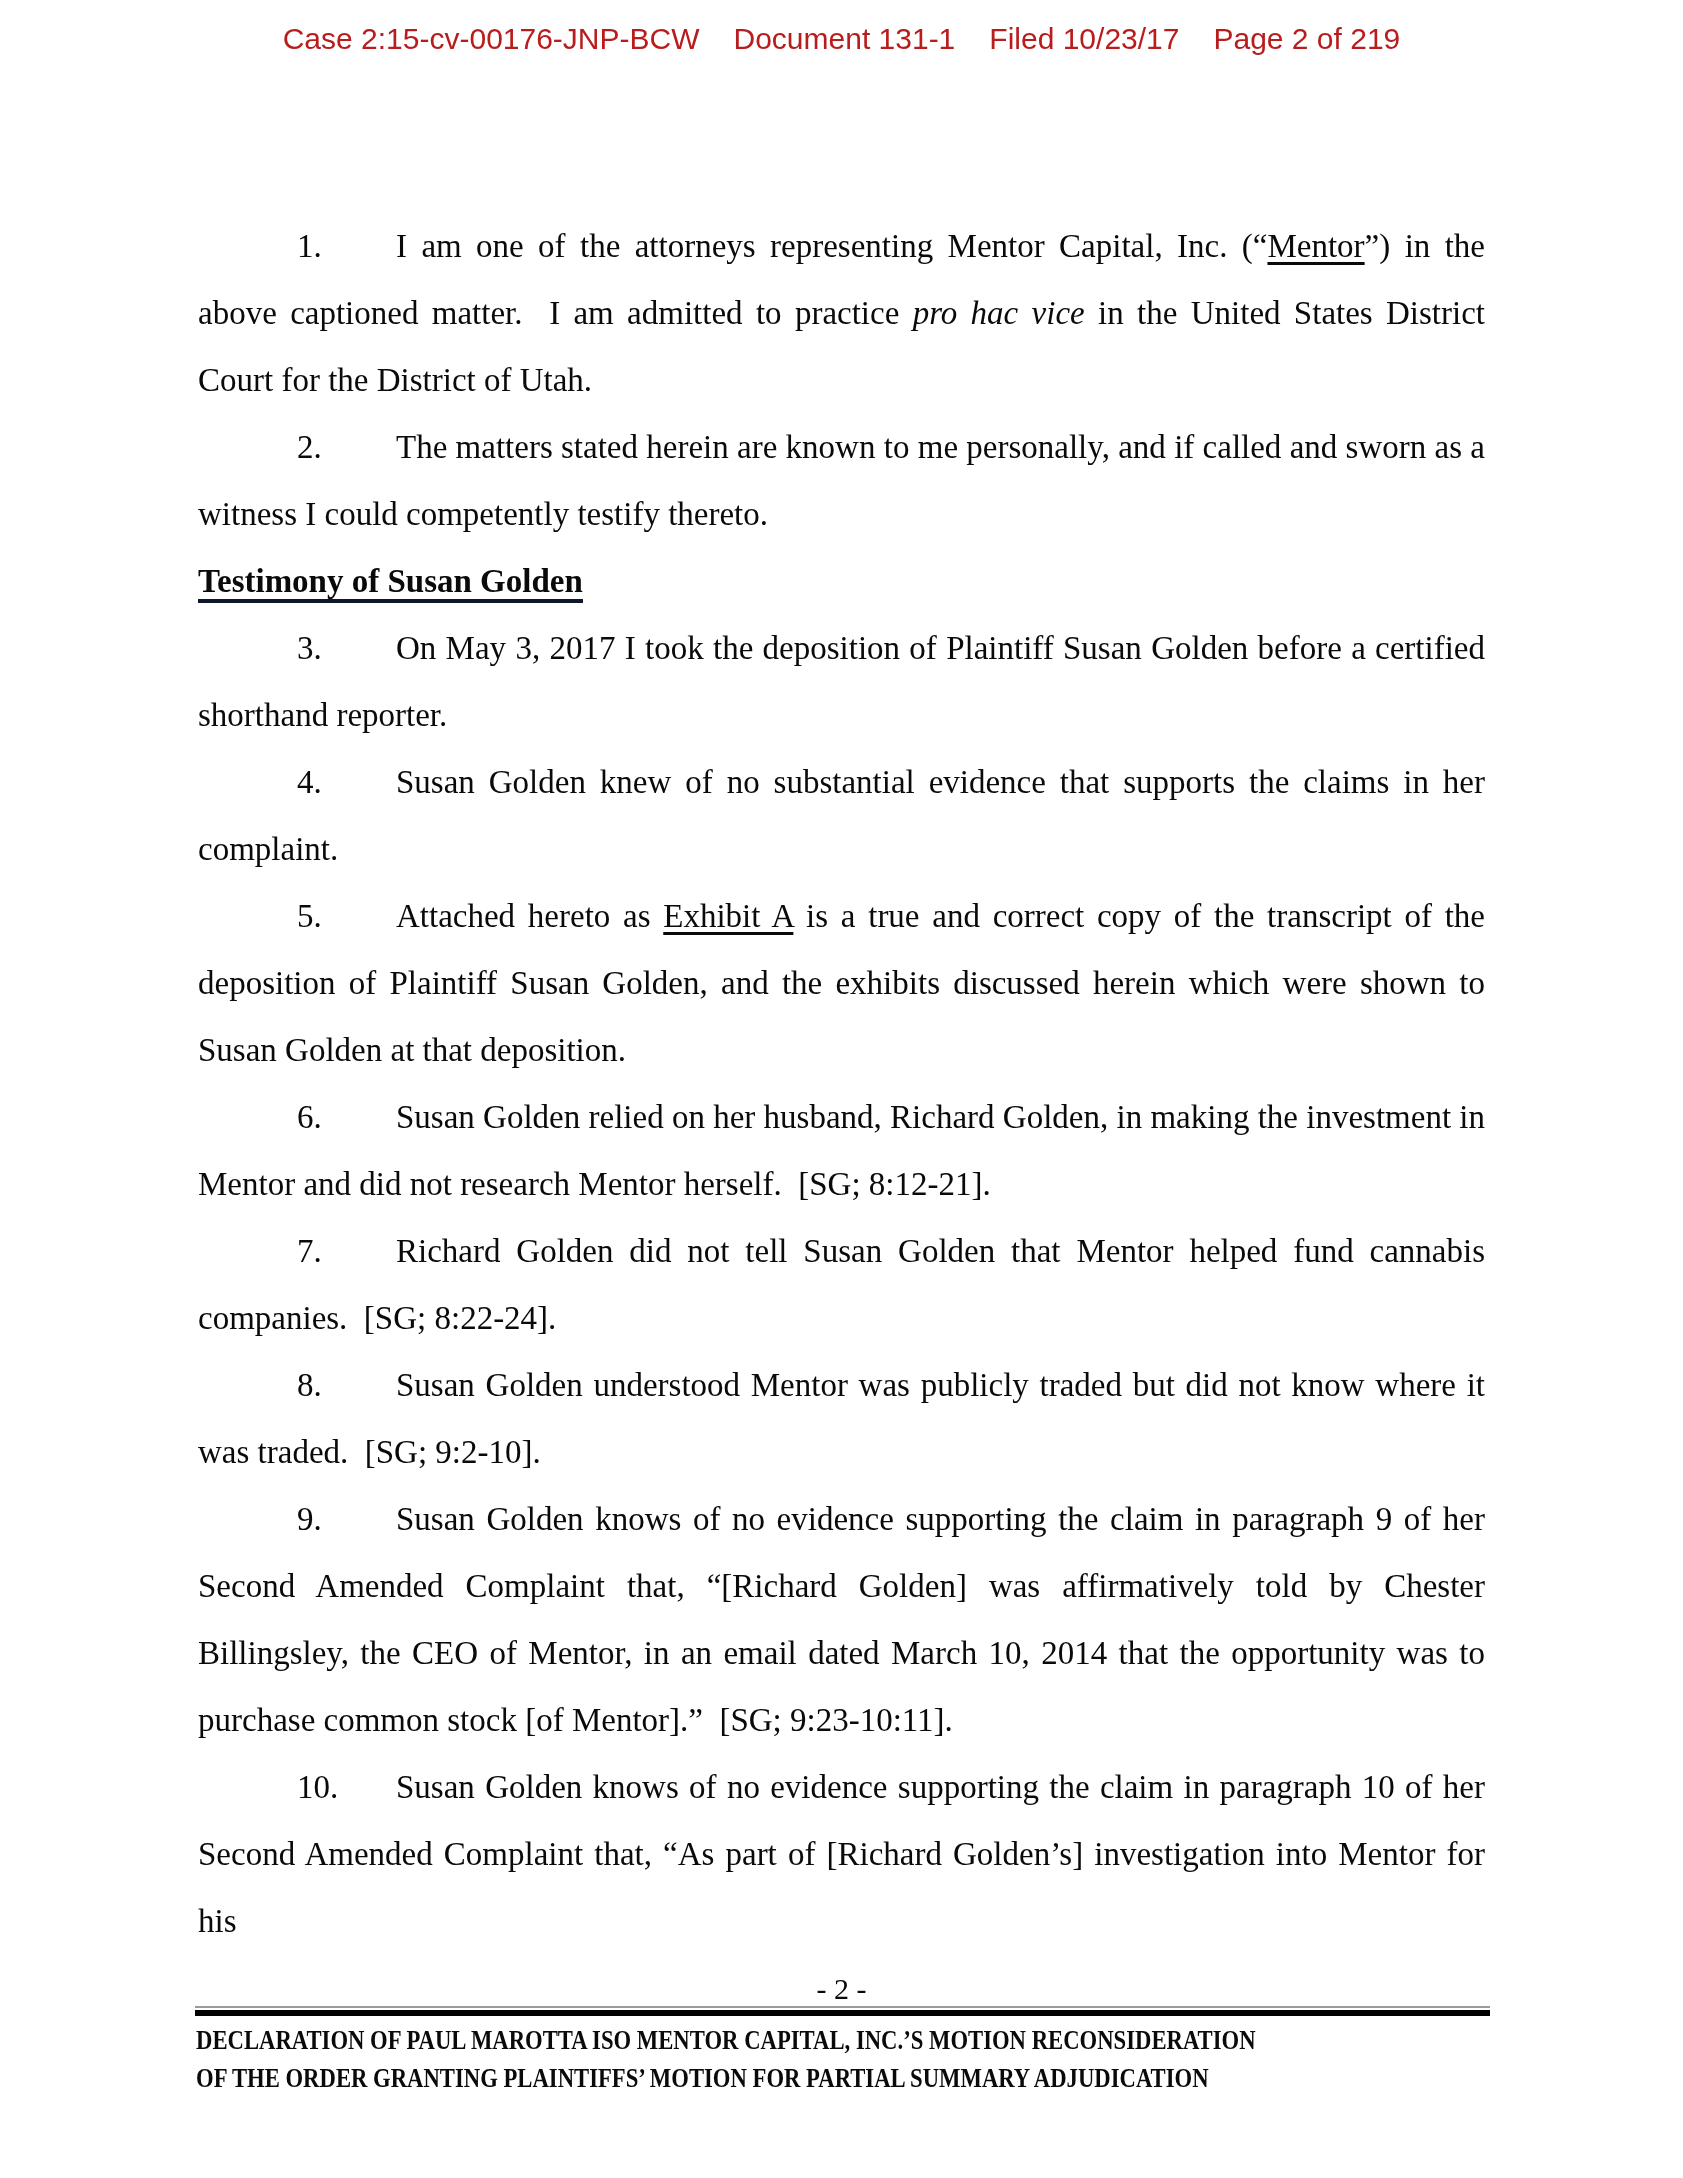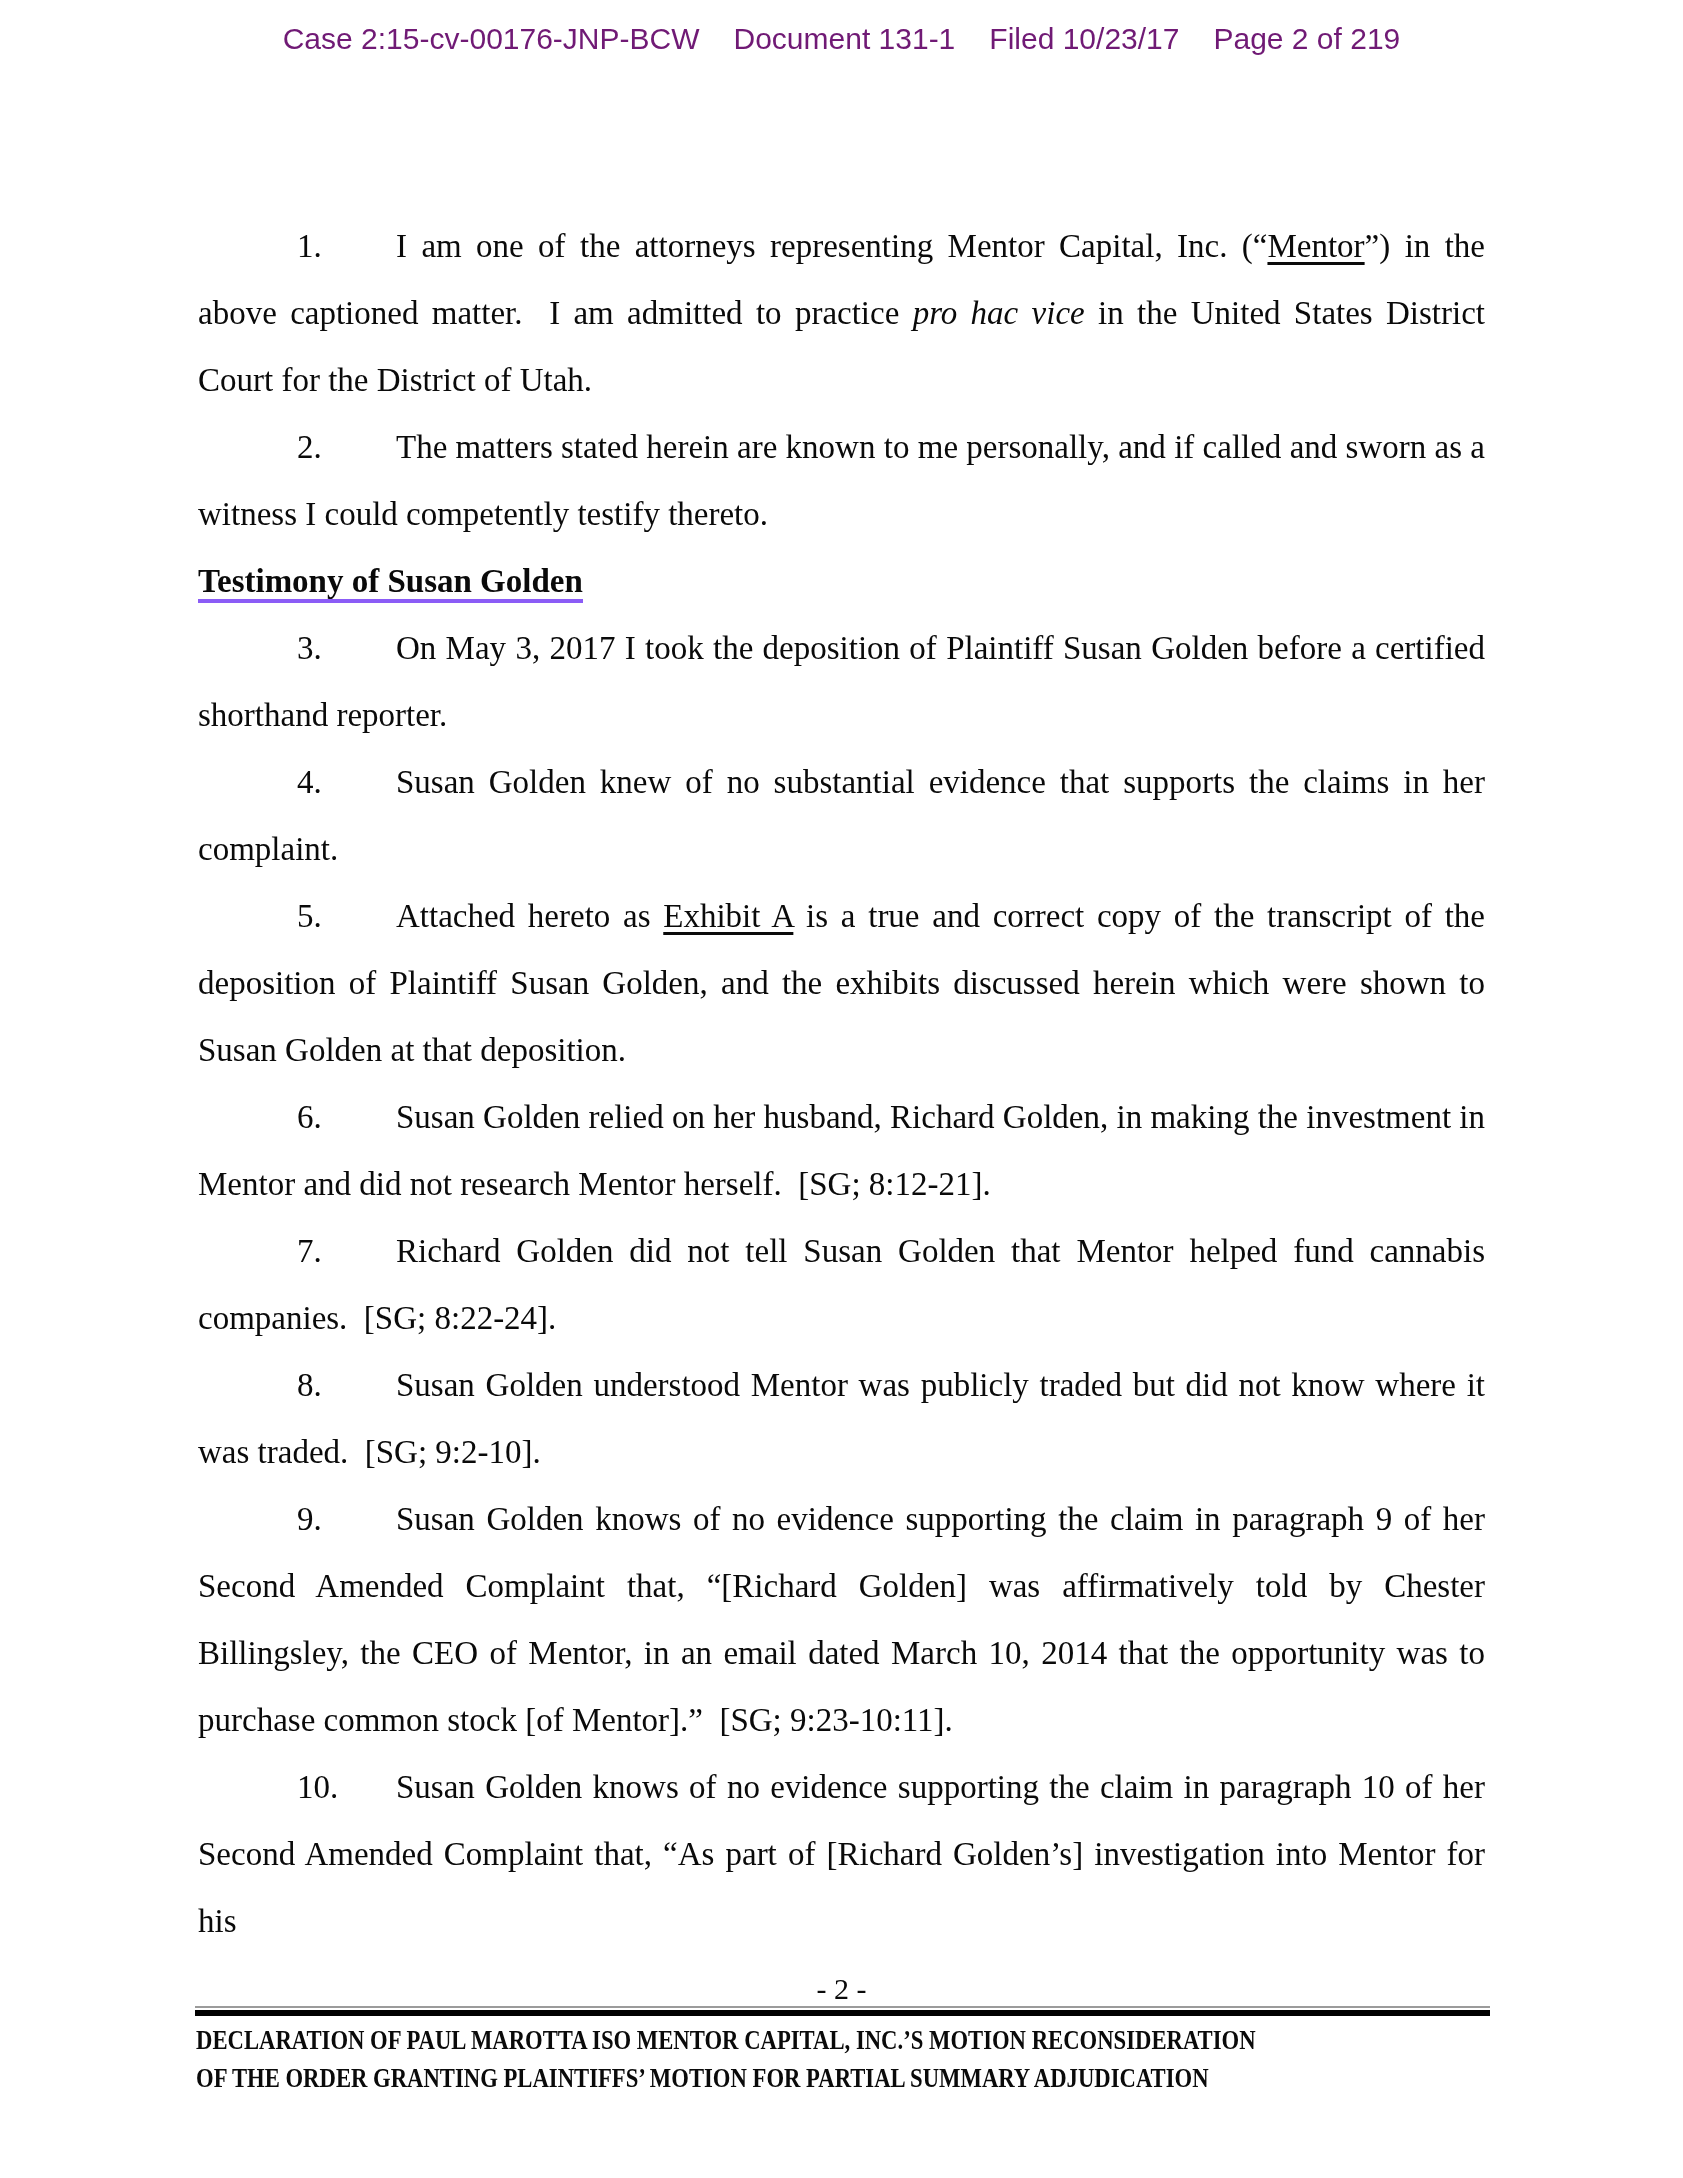--- a/index.html
+++ b/index.html
@@ -41,21 +41,21 @@
   .para { margin: 0; padding: 0; }
   .para.indent { text-indent: 99px; }
   .pnum {
     display: inline-block;
     width: 99px;
     text-indent: 0;
   }
   .para.heading { text-align: left; }
   .heading-text {
     font-weight: bold;
-    border-bottom: 4px solid #8b5cf6;
+    border-bottom: 4px solid #0f172a;
   }
   .run-u {
     text-decoration: underline;
     text-decoration-thickness: 2.5px;
     text-underline-offset: 5px;
   }
   .run-i { font-style: italic; }
 
   
   .page-num {
@@ -92,21 +92,21 @@
     white-space: nowrap;
     transform: scaleX(0.84);
     transform-origin: 0 50%;
   }
 </style>
 </head>
 <body>
 
 <div class="page">
 
-  <div class="case-header" style="color: #701a75;">
+  <div class="case-header" style="color: #b91c1c;">
     <span>Case 2:15-cv-00176-JNP-BCW</span>
     <span>Document 131-1</span>
     <span>Filed 10/23/17</span>
     <span>Page 2 of 219</span>
   </div>
 
   <div class="doc-body">
       <p class="para indent"><span class="pnum">1.</span><span>I am one of the attorneys representing Mentor Capital, Inc. (“</span><span class="run-u">Mentor</span><span>”) in the above captioned matter.&nbsp; I am admitted to practice </span><span class="run-i">pro hac vice</span><span> in the United States District Court for the District of Utah.</span></p>
       <p class="para indent"><span class="pnum">2.</span><span>The matters stated herein are known to me personally, and if called and sworn as a witness I could competently testify thereto.</span></p>
       <p class="para heading"><span class="heading-text">Testimony of Susan Golden</span></p>

